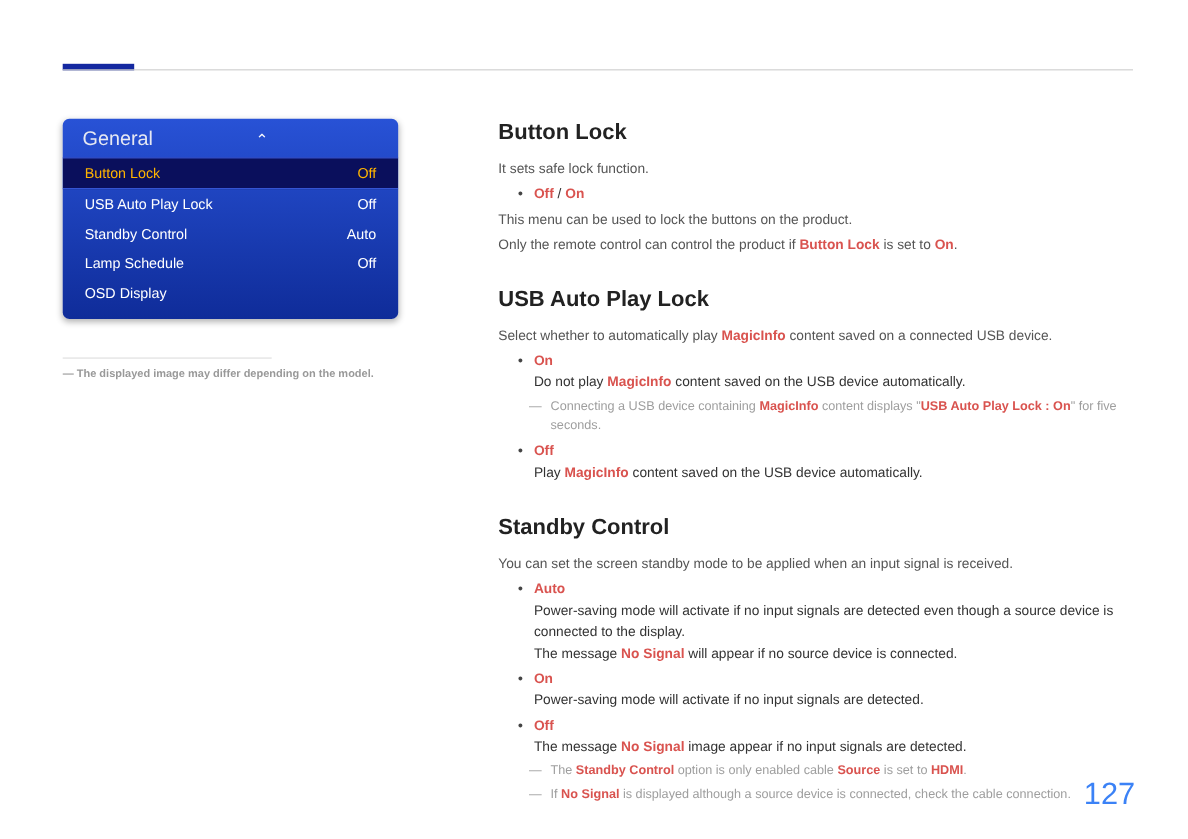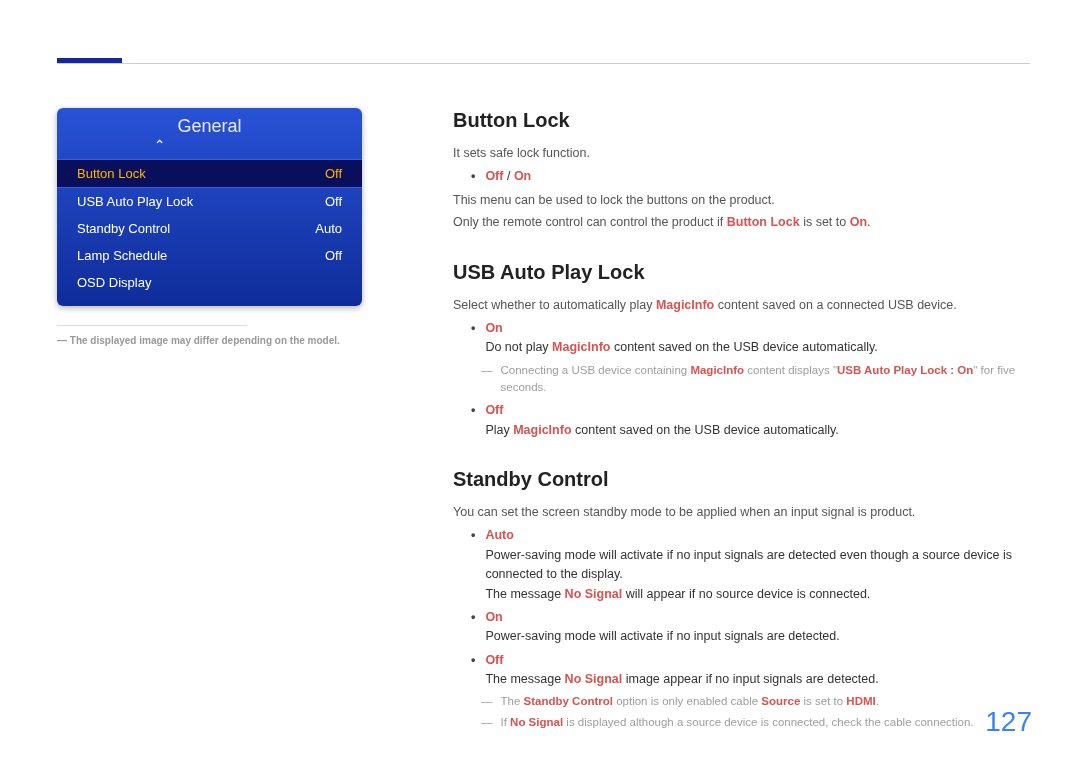--- a/index.html
+++ b/index.html
@@ -39,21 +39,20 @@
     overflow: hidden;
   }
   .panel-header {
     display: flex;
     align-items: center;
     justify-content: space-between;
     padding: 8px 18px 6px 18px;
     color: #e6e8f2;
     font-size: 18px;
     font-weight: 300;
-    flex-direction: column;
   }
   .chevron {
     font-size: 14px;
     color: #fff;
     margin-right: 100px;
   }
   .panel-item {
     display: flex;
     justify-content: space-between;
     padding: 6px 20px;
@@ -187,21 +186,21 @@
   </div>
   <div class="bullet-row">
     <span class="bullet-dot">•</span>
     <div class="bullet-body">
       <div><span class="bold-red">Off</span></div>
       <div><span>Play </span><span class="bold-red">MagicInfo</span><span> content saved on the USB device automatically.</span></div>
     </div>
   </div>
 
   <h2 class="spaced">Standby Control</h2>
-  <p>You can set the screen standby mode to be applied when an input signal is product.</p>
+  <p>You can set the screen standby mode to be applied when an input signal is received.</p>
   <div class="bullet-row">
     <span class="bullet-dot">•</span>
     <div class="bullet-body">
       <div><span class="bold-red">Auto</span></div>
       <div>Power-saving mode will activate if no input signals are detected even though a source device is connected to the display.</div>
       <div><span>The message </span><span class="bold-red">No Signal</span><span> will appear if no source device is connected.</span></div>
     </div>
   </div>
   <div class="bullet-row">
     <span class="bullet-dot">•</span>

